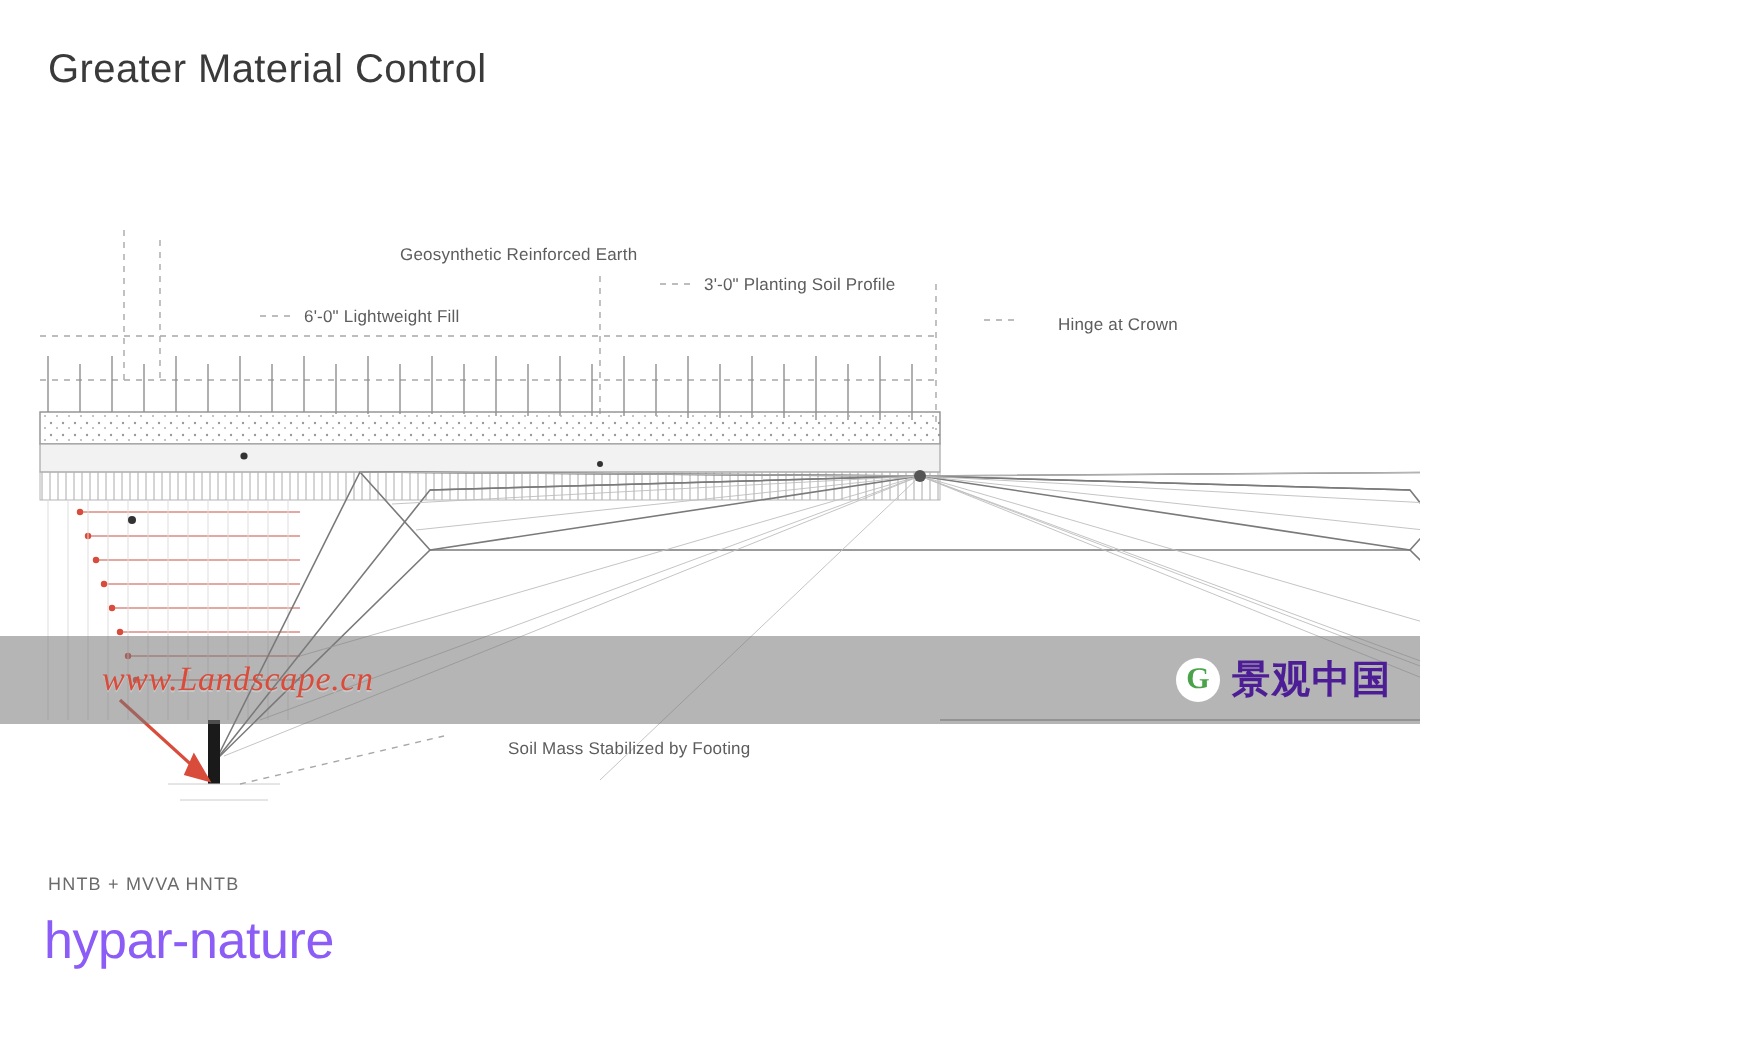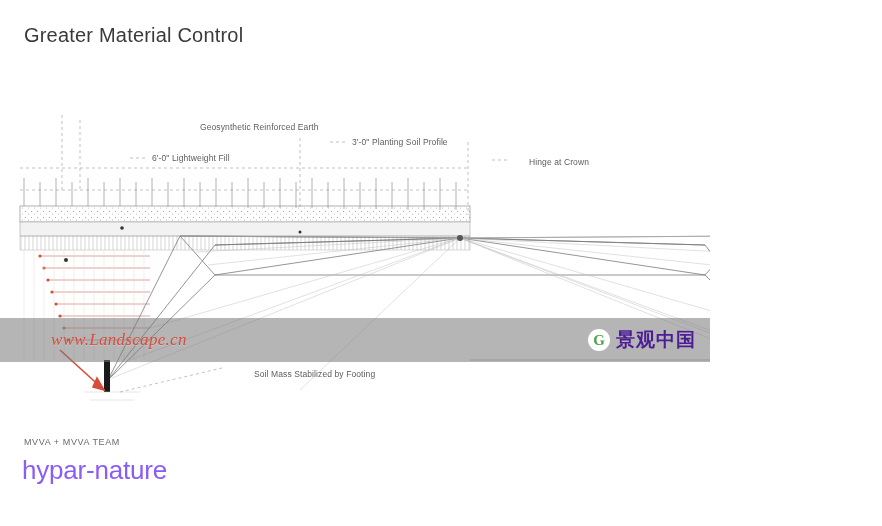--- a/index.html
+++ b/index.html
@@ -315,16 +315,16 @@
   <div class="anno" style="left:152px; top:153px;">6'-0" Lightweight Fill</div>
   <div class="anno" style="left:225px; top:369px;margin-left:29px;">Soil Mass Stabilized by Footing</div>
 
   <div class="wm-band"></div>
   <div class="wm-text">www.Landscape.cn</div>
   <div class="wm-right">
     <span class="wm-logo">G</span>
     <span class="wm-cn">景观中国</span>
   </div>
 
-  <div class="footer-team">MVVA + MVVA TEAM</div>
+  <div class="footer-team">HNTB + MVVA HNTB</div>
   <div class="footer-brand">hypar-nature</div>
 
 </div>
 
 </body></html>

